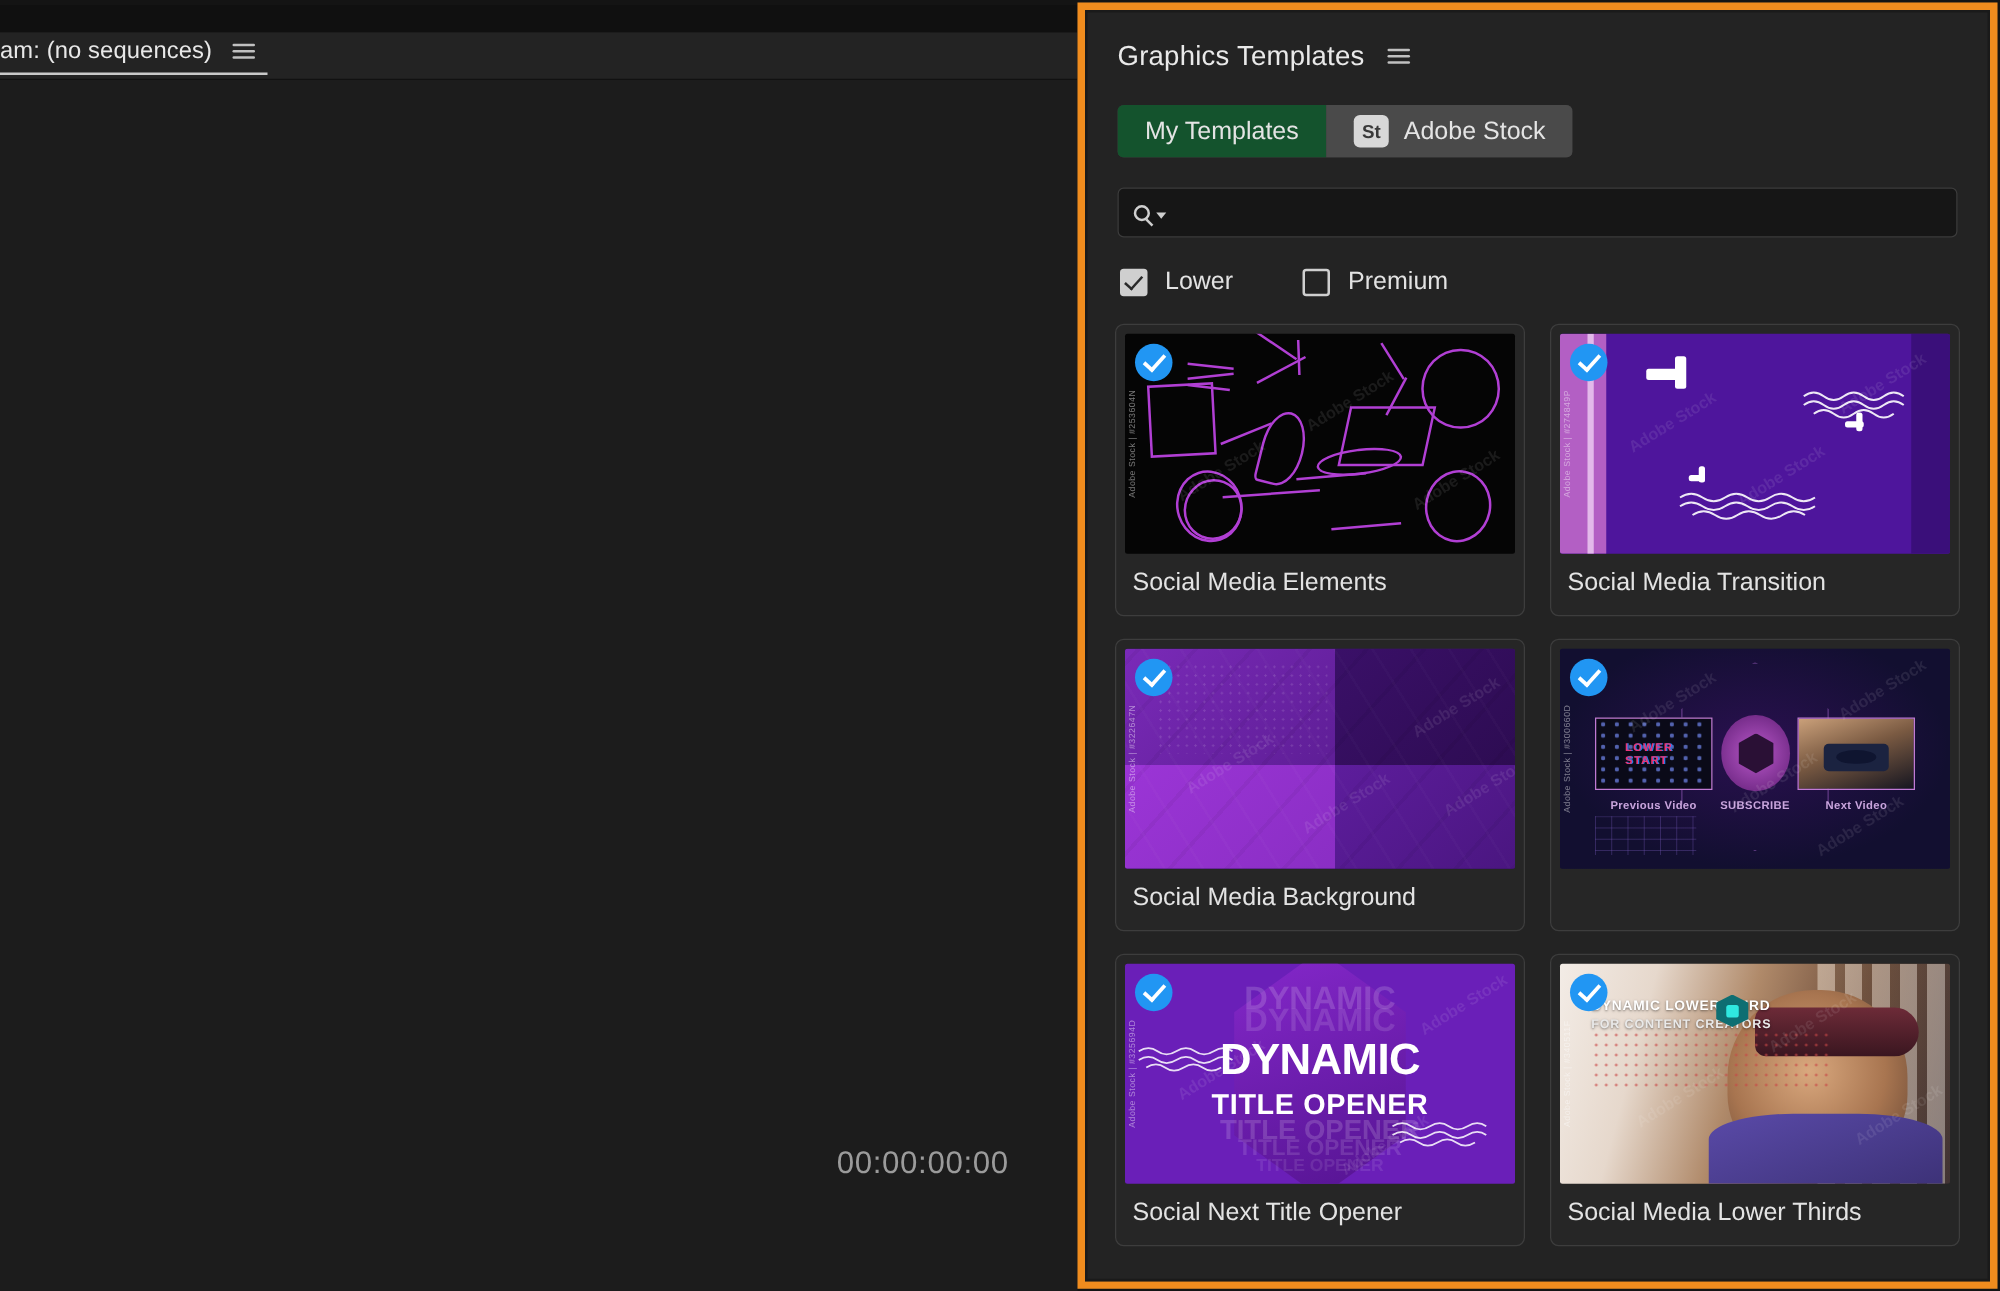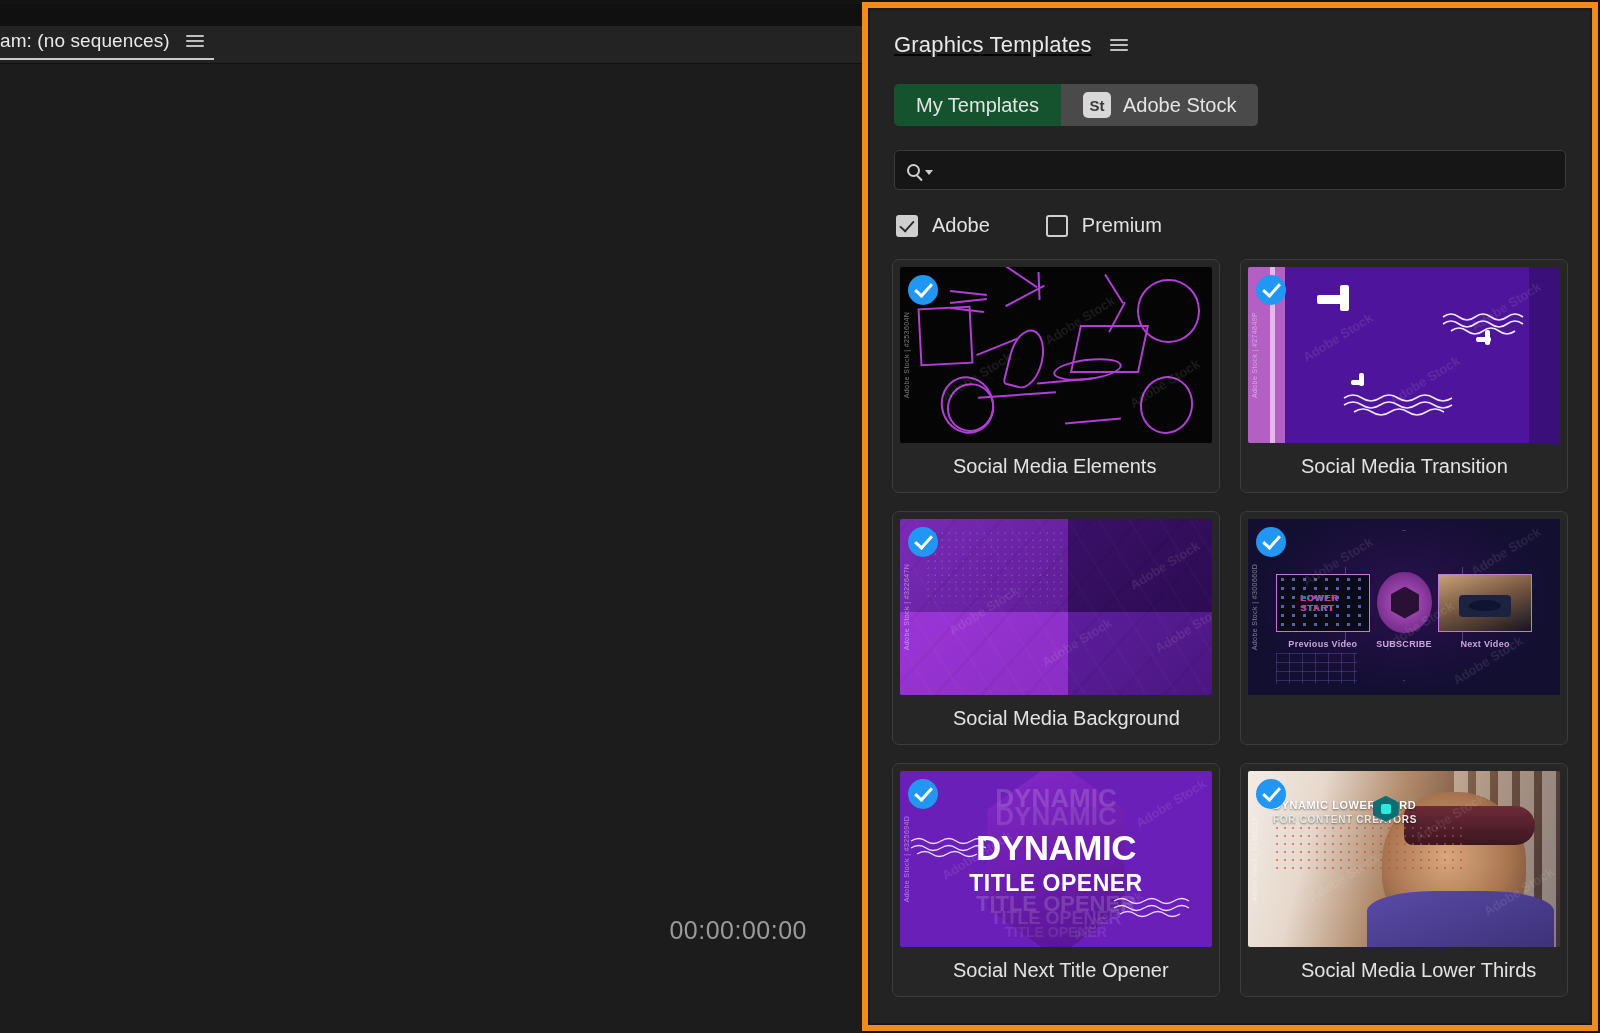--- a/index.html
+++ b/index.html
@@ -56,21 +56,20 @@
   }
   .gt-inner {
     position: absolute; inset: 0;
     background: #232323;
     border: 2px solid #1a1a1a;
     overflow: hidden;
   }
   .gt-header {
     display: flex; align-items: center; gap: 18px;
     padding: 22px 0 0 24px;
-    text-decoration: underline;
   }
   .gt-title { color: #e9e9e9; font-size: 22px; letter-spacing: .2px; }
 
   .tab-group {
     display: flex; margin: 26px 0 0 24px;
     border-radius: 5px; overflow: hidden; width: fit-content;
     background: #3a3a3a;
   }
   .seg {
     display: flex; align-items: center; gap: 12px;
@@ -133,21 +132,21 @@
   .card {
     background: #262626; border: 1px solid #3d3d3d; border-radius: 7px;
     padding: 7px 7px 0 7px; overflow: hidden;
   }
   .thumb {
     position: relative; width: 100%; height: 176px;
     border-radius: 2px; overflow: hidden; background: #000;
   }
   .card-label {
     color: #e3e3e3; font-size: 20px; padding: 12px 6px 14px 6px;
-    white-space: nowrap; overflow: hidden; text-overflow: ellipsis; margin-left: 47px;
+    white-space: nowrap; overflow: hidden; text-overflow: ellipsis;
   }
   .check {
     position: absolute; left: 8px; top: 8px; width: 30px; height: 30px;
     border-radius: 50%; background: #2196f3; z-index: 9;
     display: flex; align-items: center; justify-content: center;
   }
   .check::after {
     content: ""; width: 7px; height: 14px;
     border: solid #fff; border-width: 0 3px 3px 0;
     transform: rotate(42deg) translate(-1px,-2px);
@@ -379,21 +378,21 @@
             <span class="mag"></span>
               <span class="chev"></span>
           </span>
           <input class="search-input" type="text" value="" placeholder="" style="">
         </div>
       </div>
 
       <div class="filters">
         <div class="filter">
           <span class="cbox on"></span>
-          <span class="filter-label">Adobe</span>
+          <span class="filter-label">Lower</span>
         </div>
         <div class="filter">
           <span class="cbox off"></span>
           <span class="filter-label">Premium</span>
         </div>
       </div>
 
       <div class="grid">
 
         <div class="card">

